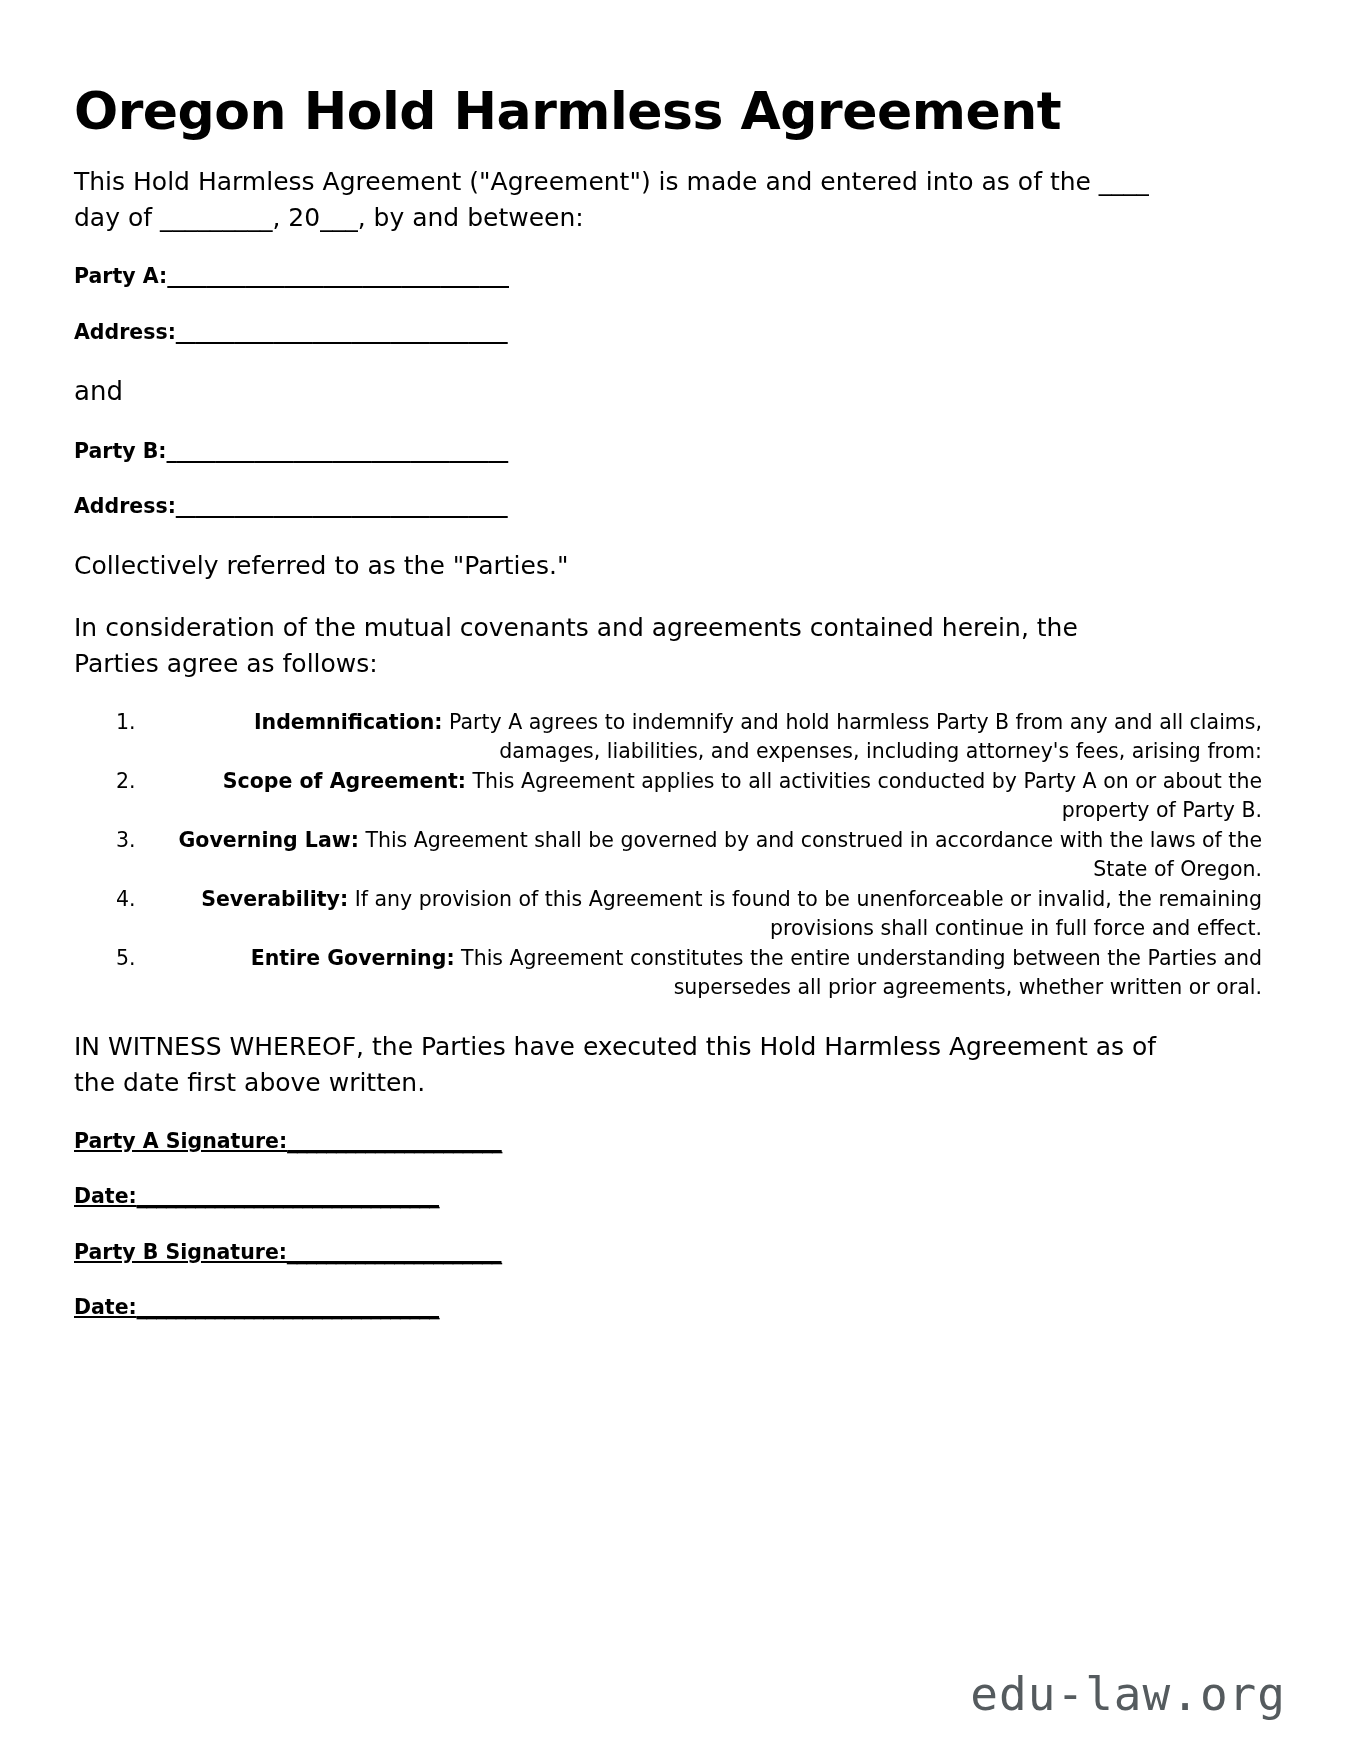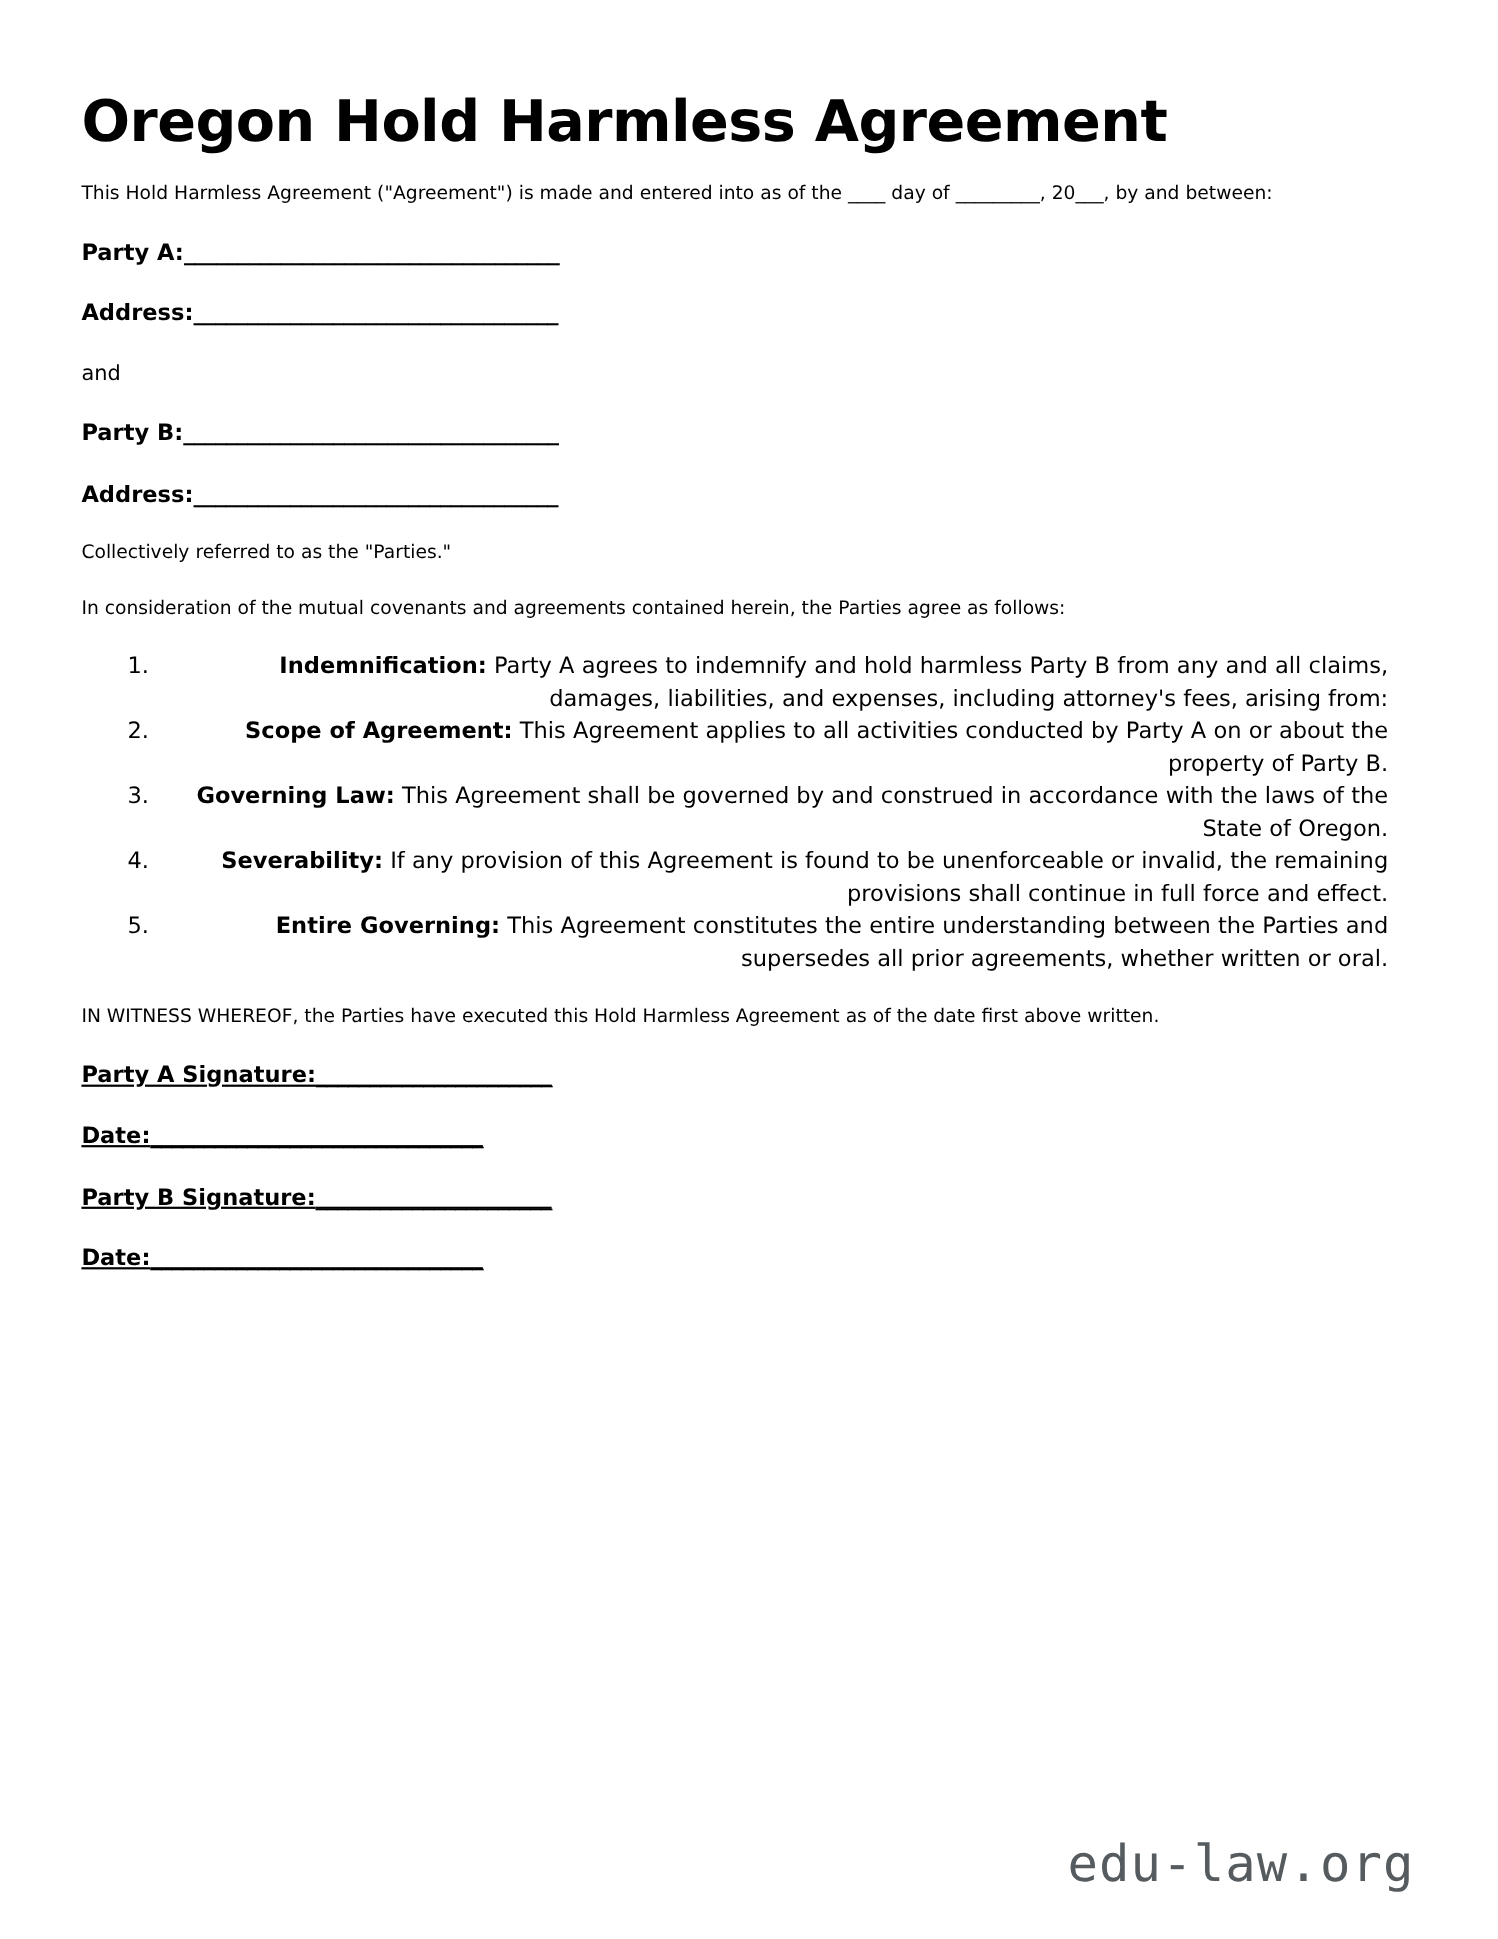--- a/index.html
+++ b/index.html
@@ -24,40 +24,40 @@
     padding: 72px 74px 0 74px;
   }
   .doc-title {
     font-size: 52px;
     font-weight: bold;
     letter-spacing: -0.5px;
     line-height: 1.12;
     margin: 10px 0 24px 0;
   }
   p.body-para {
-    font-size: 17px;
+    font-size: 25px;
     line-height: 1.44;
     margin: 0 0 26px 0;
     max-width: 1090px;
   }
   .field-line {
     font-size: 20.5px;
     line-height: 1.44;
     margin: 0 0 26px 0;
     white-space: nowrap;
   }
   .field-line .lbl {
     font-weight: bold;
   }
   .field-line .fill {
     font-weight: bold;
     letter-spacing: -0.5px;
   }
   .and-line {
-    font-size: 19px;
+    font-size: 26px;
     line-height: 1.44;
     margin: 13px 0 26px 0;
   }
   ol.terms {
     font-size: 20.5px;
     line-height: 1.44;
     margin: 0 0 26px 0;
     padding-left: 68px;
     max-width: 1120px;
   }

